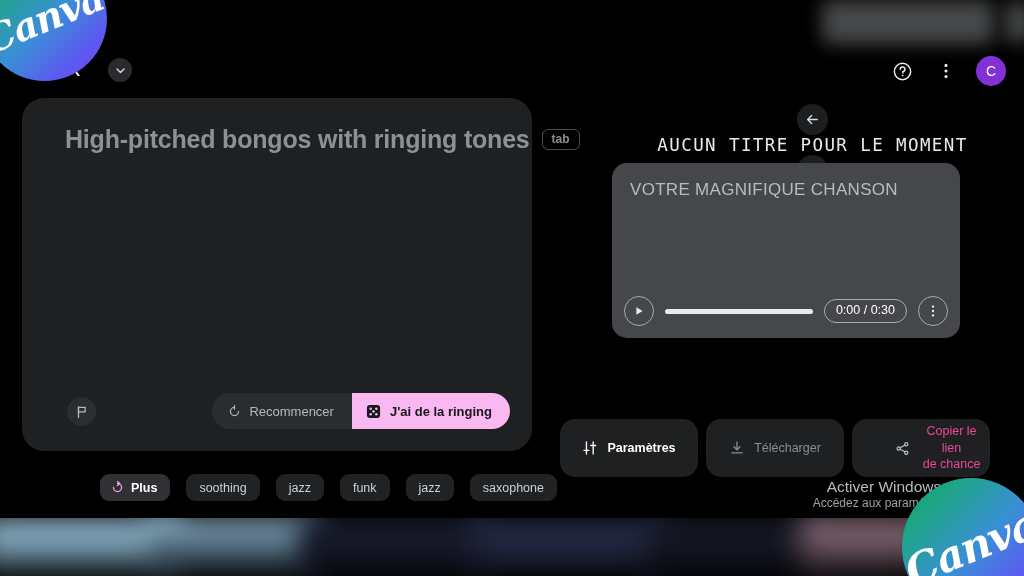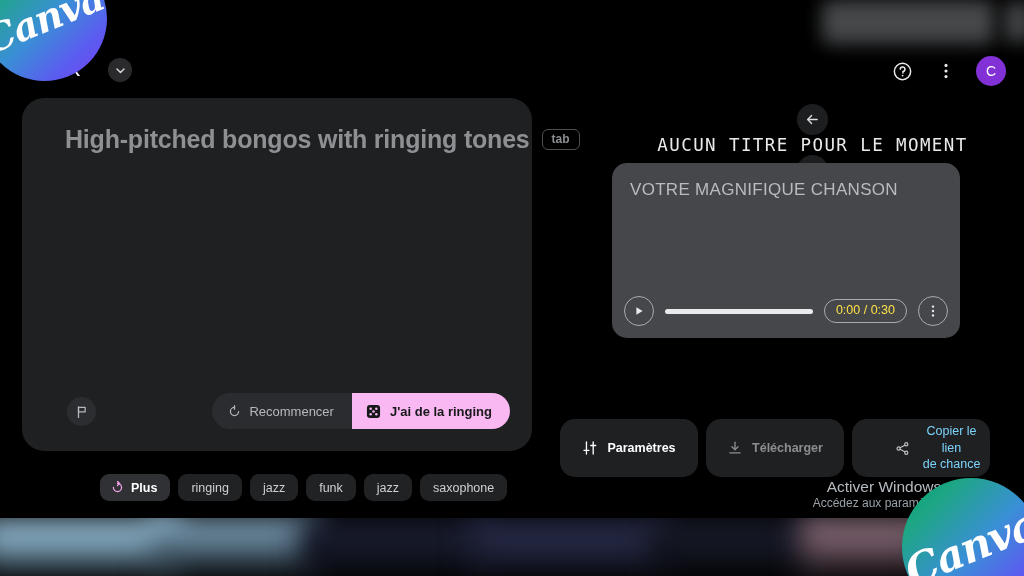--- a/index.html
+++ b/index.html
@@ -131,21 +131,21 @@
     height: 36px; padding: 0 18px 0 14px;
     font-size: 13px; font-weight: 600;
     font-family: "Liberation Sans", sans-serif;
     display: flex; align-items: center; gap: 9px;
     cursor: pointer;
   }
 
   
   .chips {
     position: absolute; left: 100px; top: 474px;
-    display: flex; align-items: center; gap: 8px;
+    display: flex; align-items: center; gap: 16px;
   }
   .chip {
     background: #212224;
     color: #cdd0d3;
     border: none; border-radius: 9px;
     height: 27px; padding: 0 13px;
     font-size: 12.5px;
     font-family: "Liberation Sans", sans-serif;
     display: flex; align-items: center; gap: 7px;
     cursor: pointer;
@@ -200,21 +200,21 @@
     border: 1px solid #a9acae; background: transparent;
     display: flex; align-items: center; justify-content: center;
     cursor: pointer; flex: none;
   }
   .progress {
     flex: 1; height: 5px; border-radius: 3px; background: #e8eaec;
     cursor: pointer;
   }
   .time-pill {
     border: 1px solid #a9acae; border-radius: 13px;
-    color: #fde047; font-size: 12.5px;
+    color: #ffffff; font-size: 12.5px;
     padding: 4px 11px 5px; line-height: 1;
     white-space: nowrap;
   }
   .kebab-circle {
     width: 30px; height: 30px; border-radius: 50%;
     border: 1px solid #a9acae; background: transparent;
     display: flex; align-items: center; justify-content: center;
     cursor: pointer; flex: none;
   }
 
@@ -228,22 +228,22 @@
     background: #1f2022;
     border: none; border-radius: 15px;
     display: flex; align-items: center; justify-content: center; gap: 9px;
     cursor: pointer;
     font-family: "Liberation Sans", sans-serif;
     font-size: 12.5px;
     color: #ffffff;
     font-weight: 700;
     padding: 0 6px;
   }
-  .act.dim { color: #8b8e91; font-weight: 700; }
-  .act.share { color: #7dd3fc; font-weight: 400; padding-left: 43px; }
+  .act.dim { color: #8b8e91; font-weight: 400; }
+  .act.share { color: #ec4899; font-weight: 400; padding-left: 43px; }
   .act.share .lbl { text-align: center; line-height: 1.35; }
 
   
   .watermark {
     position: absolute; left: 764px; top: 477px;
     color: #9aa0a6;
     text-align: center; width: 240px;
     pointer-events: none;
   }
   .watermark .w1 { font-size: 15.5px; line-height: 1.25; color:#b6bbc0; }
@@ -361,21 +361,21 @@
 
   <div class="chips">
     <button class="chip primary">
       <svg width="13" height="13" viewBox="0 0 16 16">
         <path d="M3 8a5 5 0 1 0 5-5" fill="none" stroke="#f4a3e8" stroke-width="1.6" stroke-linecap="round"></path>
         <path d="M8 0.6 L10.6 3.1 L8 5.6" fill="none" stroke="#f4a3e8" stroke-width="1.6" stroke-linecap="round" stroke-linejoin="round"></path>
       </svg>
       <span>Plus</span>
     </button>
     <button class="chip">
-        <span>ringing</span>
+        <span>soothing</span>
       </button>
     <button class="chip">
         <span>jazz</span>
       </button>
     <button class="chip">
         <span>funk</span>
       </button>
     <button class="chip">
         <span>jazz</span>
       </button>

